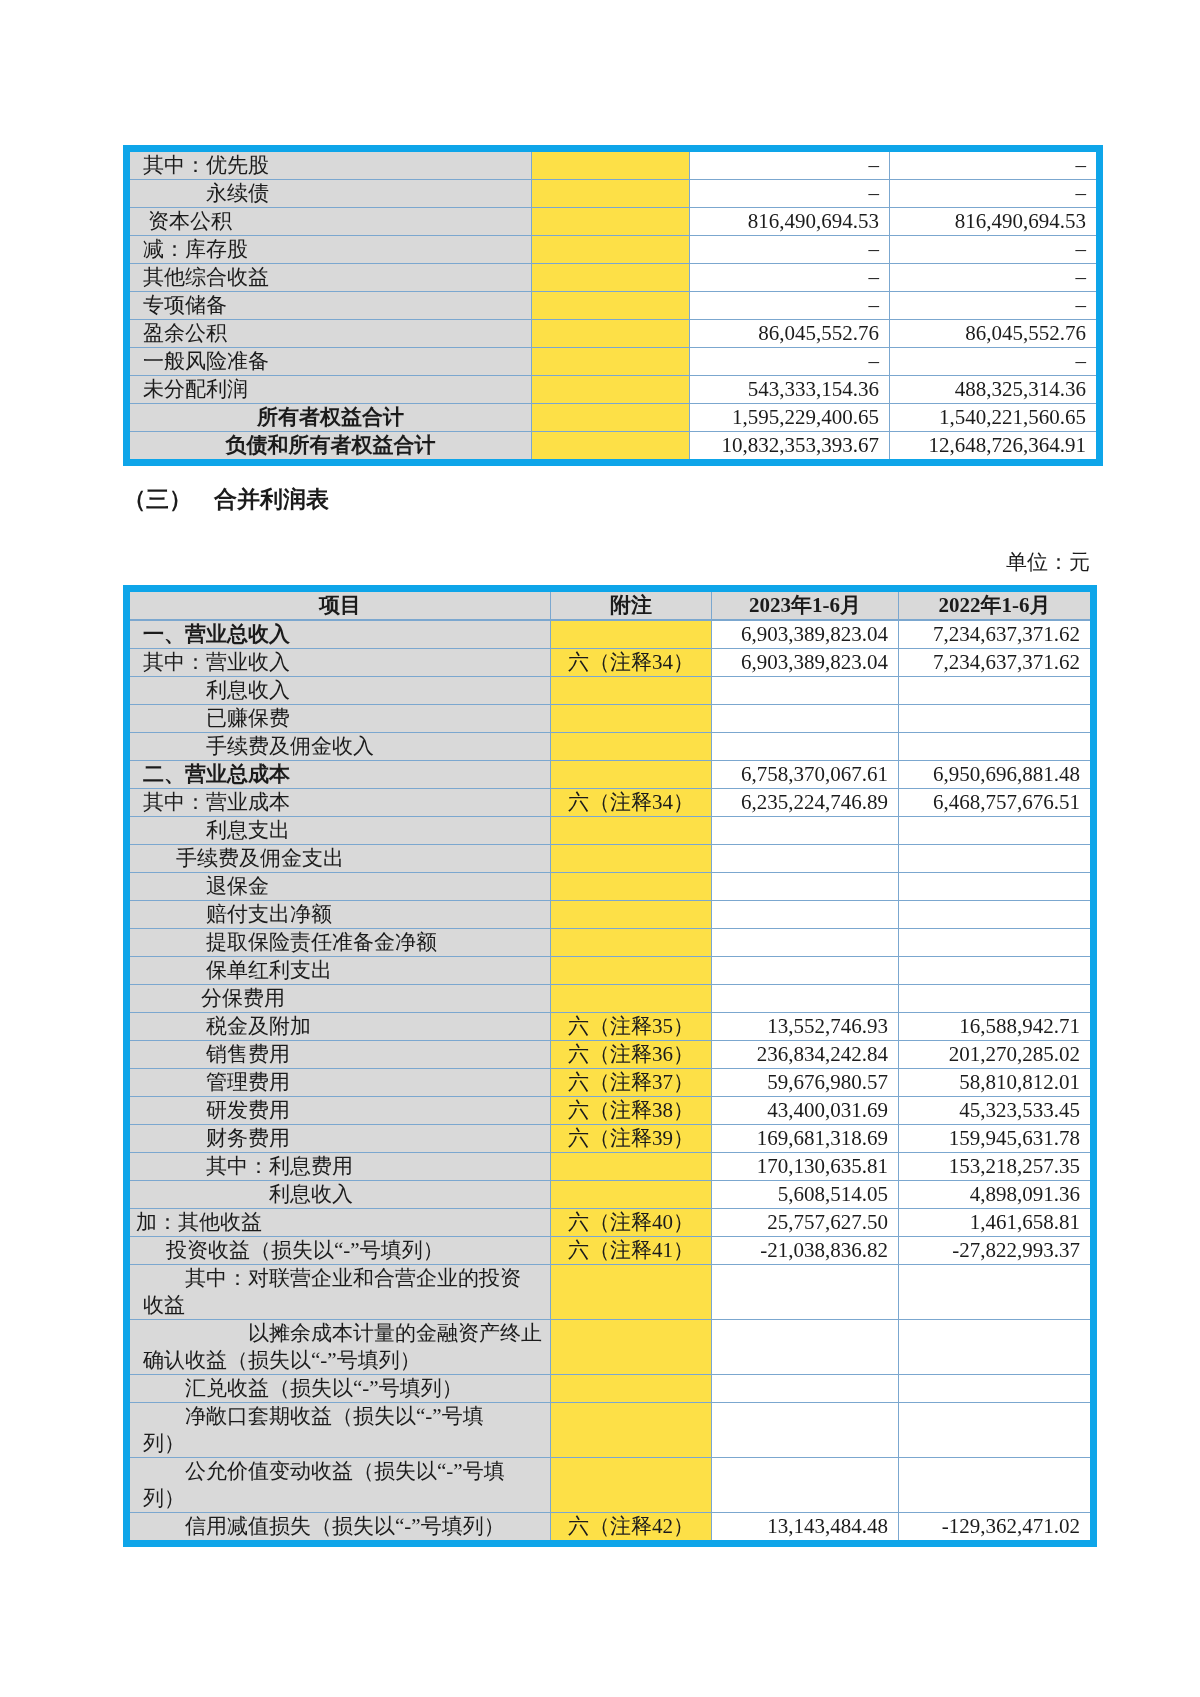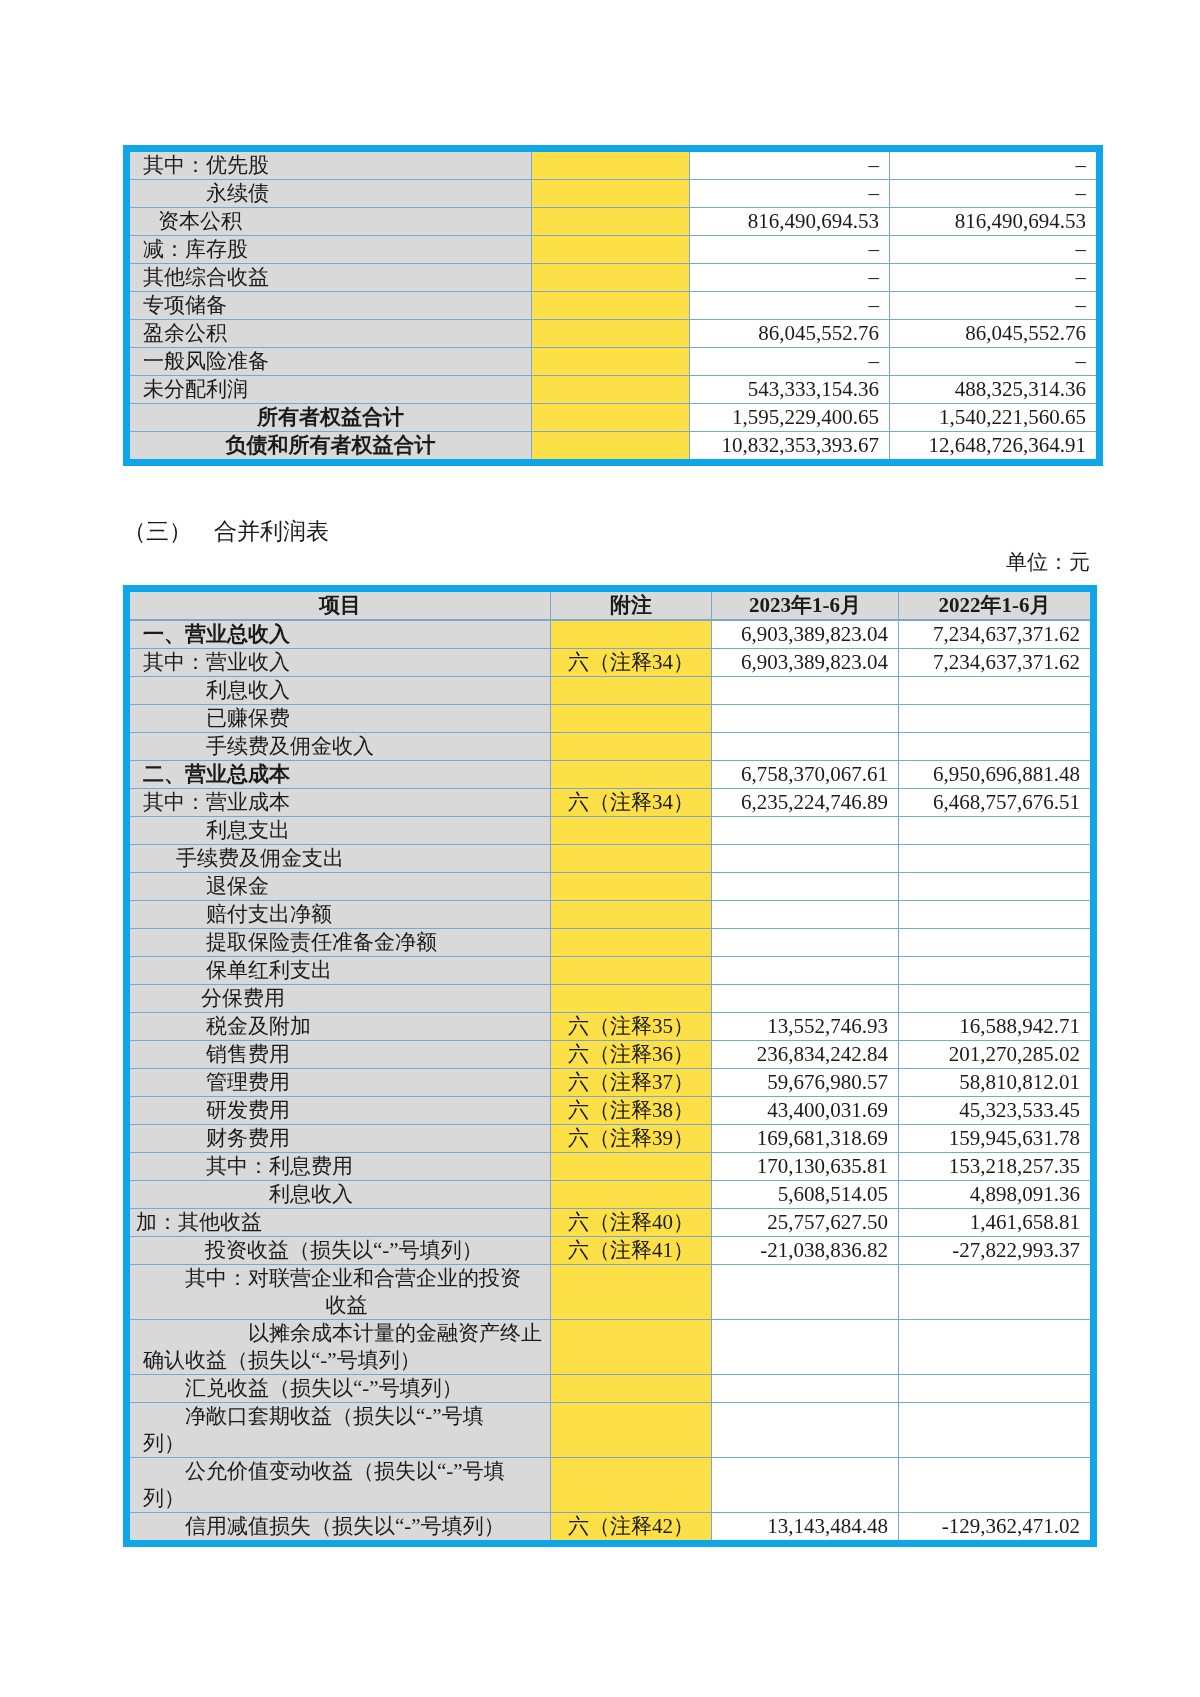--- a/index.html
+++ b/index.html
@@ -36,22 +36,22 @@
     line-height:27px;
   }
   td.c-label{background:#d9d9d9;text-align:left;}
   td.c-label .lbl{line-height:27px;height:27px;white-space:nowrap;}
   td.c-label.center{text-align:center;}
   td.c-label.center .lbl{padding-left:0;}
   td.c-note{background:#fde047;text-align:center;line-height:27px;height:27px;}
   td.c-num{background:#ffffff;text-align:right;padding-right:10px;line-height:27px;}
   .bold{font-weight:bold;}
   .heading{
-    position:absolute;left:123px;top:516px;
-    font-size:23px;font-weight:normal;white-space:nowrap;
+    position:absolute;left:123px;top:484px;
+    font-size:23px;font-weight:bold;white-space:nowrap;
   }
   .heading .heading-title{margin-left:22px;}
   .unit{
     position:absolute;left:123px;top:548px;width:967px;
     font-size:21px;text-align:right;
   }
 </style>
 </head>
 <body>
 
@@ -74,21 +74,21 @@
       <tr>
         <td class="c-label">
           <div class="lbl" style="padding-left: 76px;">永续债</div>
         </td>
         <td class="c-note"></td>
         <td class="c-num">–</td>
         <td class="c-num">–</td>
       </tr>
       <tr>
         <td class="c-label">
-          <div class="lbl" style="padding-left: 28px;">资本公积</div>
+          <div class="lbl" style="padding-left: 18px;">资本公积</div>
         </td>
         <td class="c-note"></td>
         <td class="c-num">816,490,694.53</td>
         <td class="c-num">816,490,694.53</td>
       </tr>
       <tr>
         <td class="c-label">
           <div class="lbl" style="padding-left: 13px;">减：库存股</div>
         </td>
         <td class="c-note"></td>
@@ -347,30 +347,30 @@
       <tr>
         <td class="c-label">
           <div class="lbl" style="padding-left: 6px;">加：其他收益</div>
         </td>
         <td class="c-note">六（注释40）</td>
         <td class="c-num">25,757,627.50</td>
         <td class="c-num">1,461,658.81</td>
       </tr>
       <tr>
         <td class="c-label">
-          <div class="lbl" style="padding-left: 75px;">投资收益（损失以“-”号填列）</div>
+          <div class="lbl" style="padding-left: 36px;">投资收益（损失以“-”号填列）</div>
         </td>
         <td class="c-note">六（注释41）</td>
         <td class="c-num">-21,038,836.82</td>
         <td class="c-num">-27,822,993.37</td>
       </tr>
       <tr>
         <td class="c-label">
           <div class="lbl" style="padding-left: 55px;">其中：对联营企业和合营企业的投资</div>
-          <div class="lbl" style="padding-left: 13px; text-align: center;">收益</div>
+          <div class="lbl" style="padding-left: 13px;">收益</div>
         </td>
         <td class="c-note"></td>
         <td class="c-num"></td>
         <td class="c-num"></td>
       </tr>
       <tr>
         <td class="c-label">
           <div class="lbl" style="padding-left: 118px;">以摊余成本计量的金融资产终止</div>
           <div class="lbl" style="padding-left: 13px;">确认收益（损失以“-”号填列）</div>
         </td>

